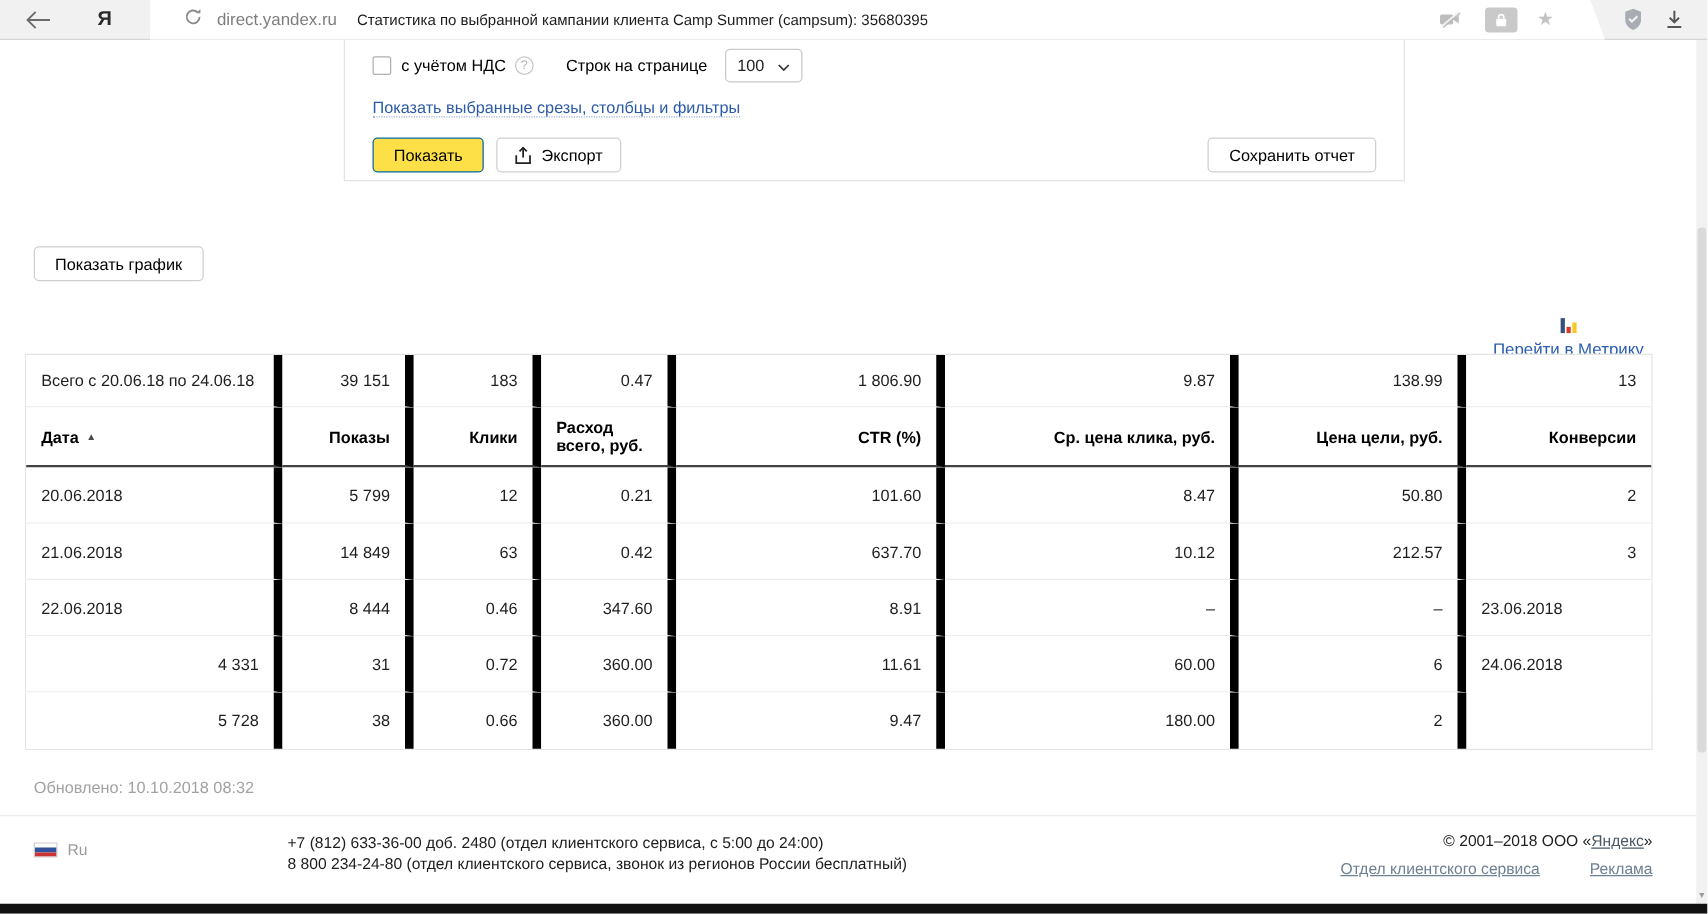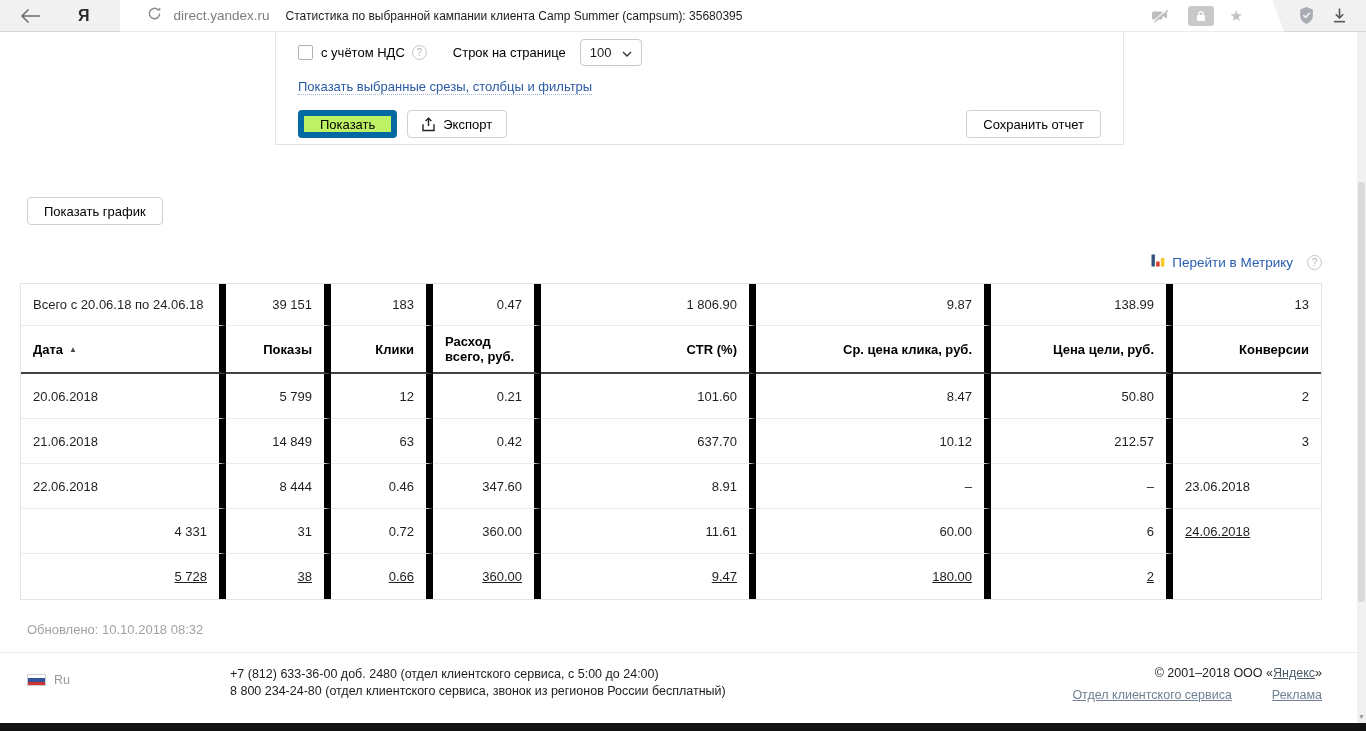--- a/index.html
+++ b/index.html
@@ -39,42 +39,42 @@
     color:#b3b3b3; font-size:10px; display:inline-flex; align-items:center; justify-content:center;
     margin-left:7px; }
   .rows-label { margin-left:26px; }
   .select-box { margin-left:14px; width:62px; height:27px; border:1px solid #c9c9c9; border-radius:4px;
     background:#fff; display:flex; align-items:center; justify-content:space-between; padding:0 9px; font-size:13px; }
   .ctl-row2 { margin-top:11px; height:18px; }
   .dotted-link { font-size:13px; color:#2b5aa7; text-decoration:none; border-bottom:1px dotted #9db4d4; cursor:pointer; }
   .ctl-row3 { margin-top:15px; display:flex; align-items:center; }
   .btn { height:28px; border-radius:4px; font-size:13px; font-family:"Liberation Sans",sans-serif;
     display:inline-flex; align-items:center; padding:0 16px; cursor:pointer; color:#000; }
-  .btn-yellow { background:#bef264; border:6px solid #0369a1; }
+  .btn-yellow { background:#fde047; border:1px solid #0369a1; }
   .btn-white { background:#fff; border:1px solid #cfcfcf; }
   .btn-export { margin-left:10px; padding:0 14px; }
   .btn-export svg { margin-right:8px; }
   .row3-spacer { flex:1; }
 
   
   .show-chart { position:absolute; left:27px; top:197px; }
-  .metrika { position:absolute; top:253px; right:44px; display:flex; align-items:center; }
+  .metrika { position:absolute; top:253px; right:44px; display:flex; align-items:center;flex-direction:column; }
   .metrika-link { font-size:13.5px; color:#2a5db0; text-decoration:none; margin:0 7px; cursor:pointer; }
 
   
   .yd-table { position:absolute; left:20px; top:283px; width:1302px;
     display:grid; grid-template-columns:205px 105px 102px 108px 215px 235px 182px 148px;
     grid-template-rows:42px 48px; grid-auto-rows:45px;
     border:1px solid #e4e4e4; background:#fff; }
   .c { display:flex; align-items:center; padding:0 12px; font-size:13px; color:#1f1f1f;
     border-right:7px solid #000000; border-bottom:1px solid #ececec; background:#fff; }
   .c.num { justify-content:flex-end; }
   .c.head { font-weight:bold; color:#000; border-bottom:2px solid #424242; cursor:pointer; }
   .c:nth-child(8n) { border-right:none; }
-  .c:nth-last-child(-n+8) { border-bottom:none;text-decoration:underline; }
+  .c:nth-last-child(-n+8) { border-bottom:none; }
   .sort-arrow { font-size:8px; color:#4a4a4a; margin-left:6px; }
 
   .updated { position:absolute; left:27px; top:622px; font-size:13px; color:#a2a2a2; }
 
   
   .footer-divider { position:absolute; left:0; top:652px; width:1357px; height:1px; background:#ececec; }
   .lang-block { position:absolute; left:27px; top:673px; display:flex; align-items:center; }
   .flag { width:19px; height:12px; border:1px solid #cfcfcf; display:block; }
   .flag span { display:block; height:calc(100% / 3); }
   .flag .w { background:#fdfdfd; } .flag .b { background:#33529c; } .flag .r { background:#cc3333; }

